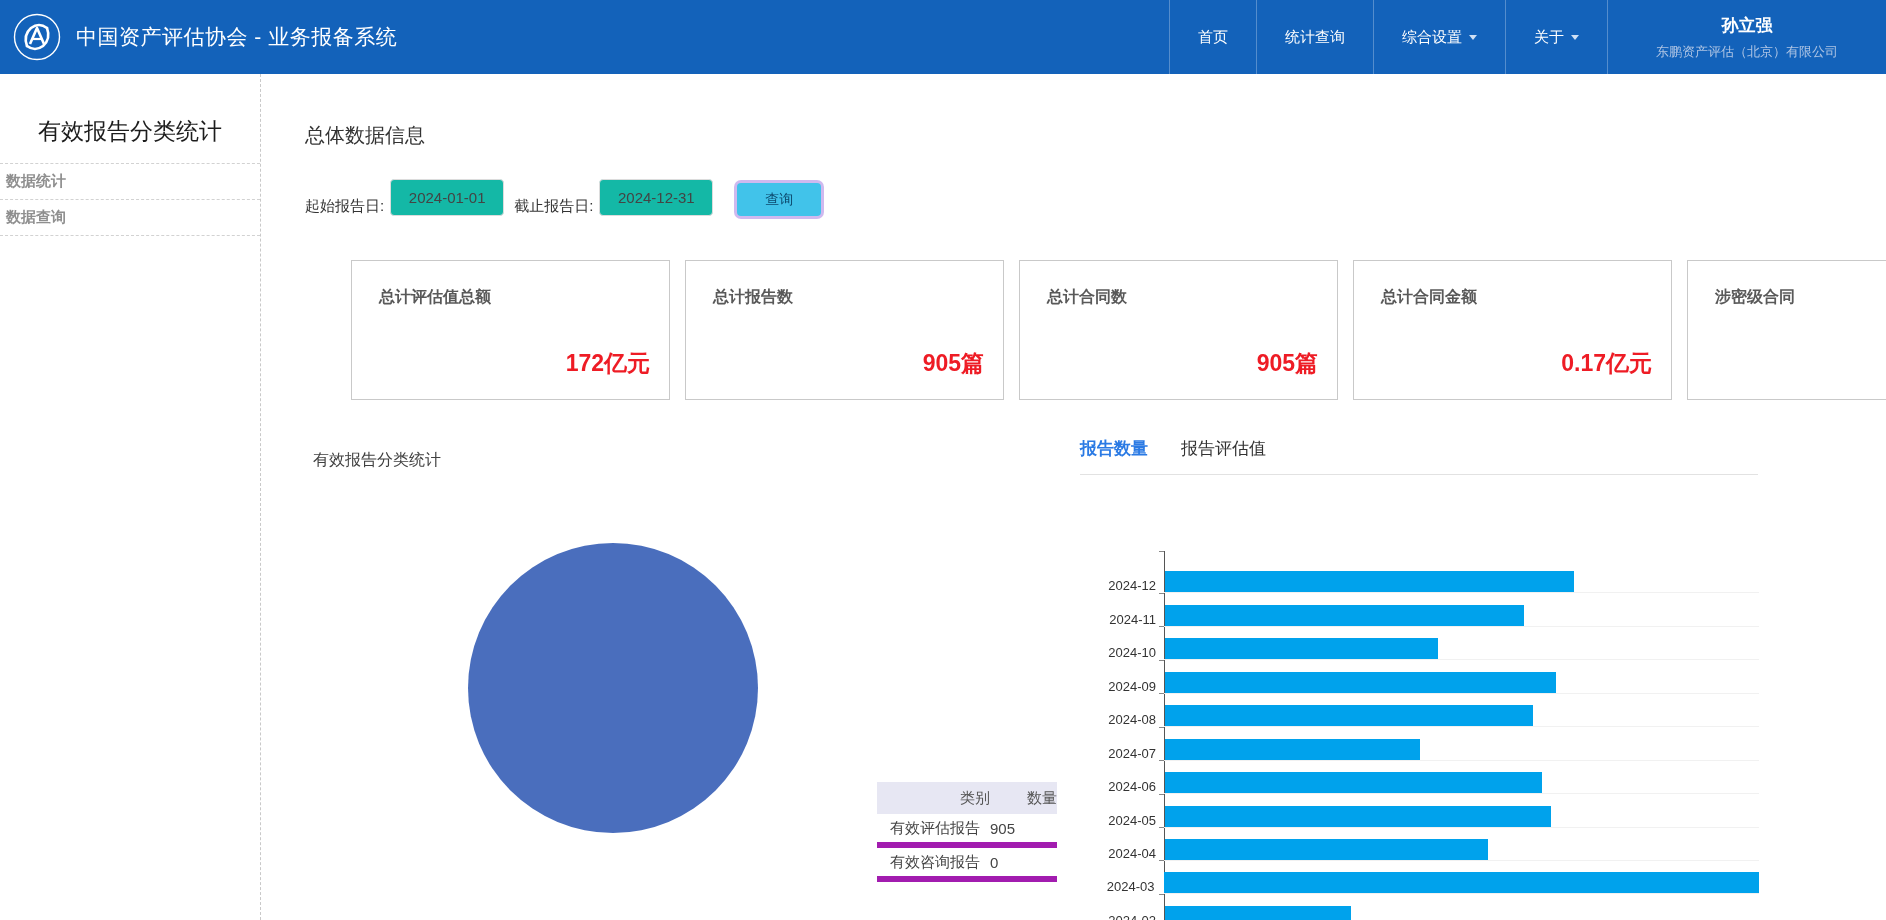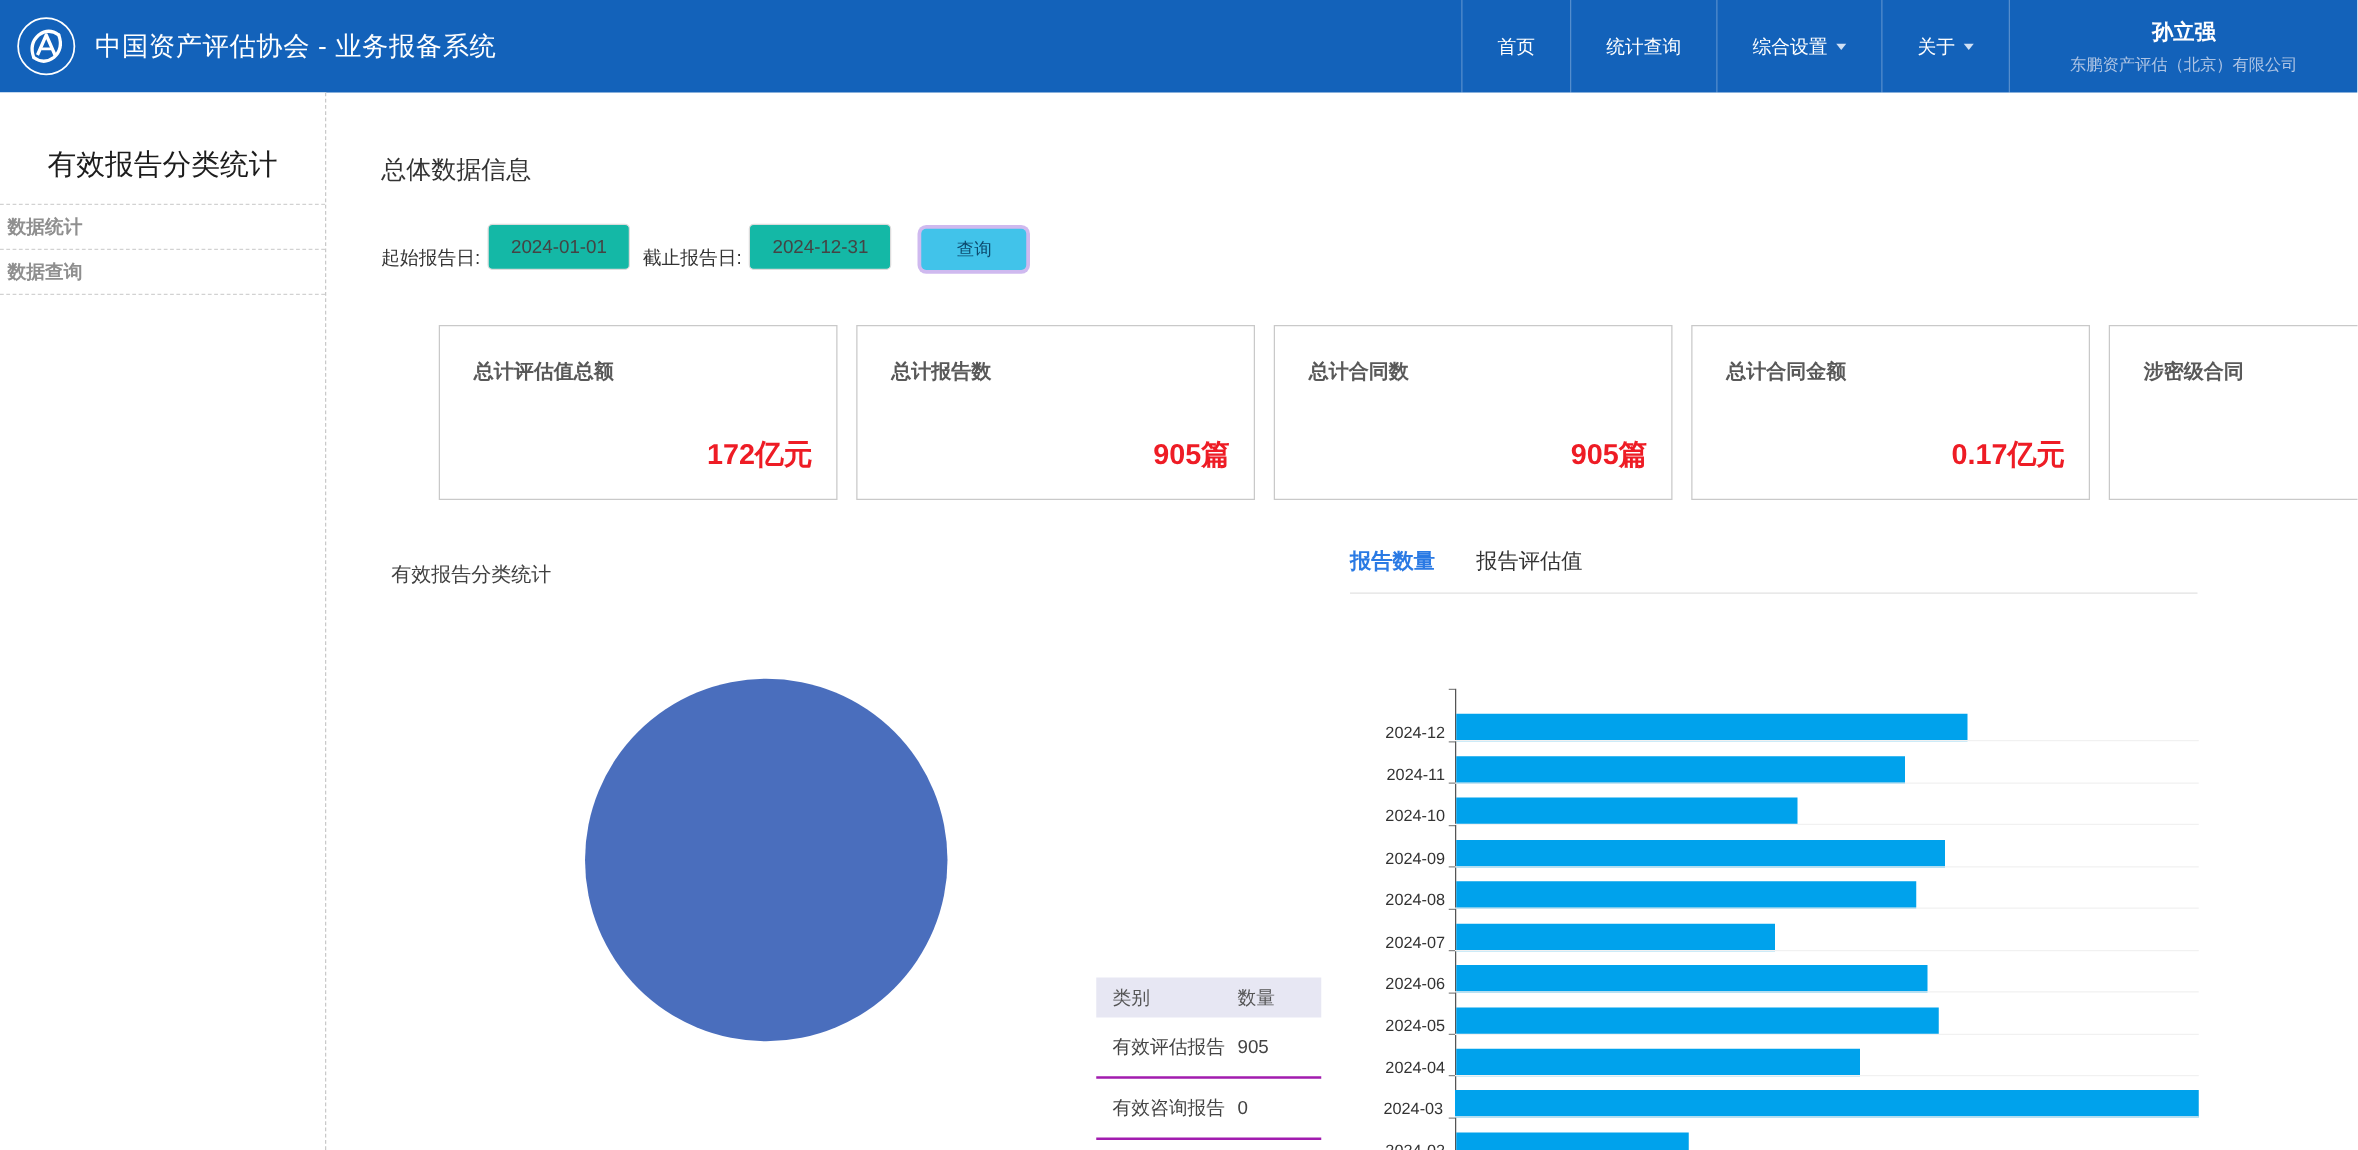--- a/index.html
+++ b/index.html
@@ -59,22 +59,22 @@
   }
   
   .cards-row { position:absolute; left:89px; top:186px; display:flex; gap:15px; }
   .stat-card { width:319px; height:140px; border:1px solid #c9c9c9; position:relative; background:#fff; }
   .card-title { position:absolute; left:27px; top:26px; font-size:16px; font-weight:bold; color:#595959; }
   .card-value { position:absolute; right:19px; bottom:20px; font-size:23px; font-weight:bold; color:#ee1c25; }
   
   .pie-title { position:absolute; left:51px; top:376px; font-size:16px; color:#404040;text-align:center; }
   .pie-circle { position:absolute; left:206px; top:469px; width:290px; height:290px; border-radius:50%; background:#4a6ebd; }
   .mini-table { position:absolute; left:615px; top:708px; width:180px; font-size:15px; color:#555; }
-  .mt-header { display:flex; align-items:center; height:32px; background:#e7e7f3; }
-  .mt-row { display:flex; align-items:center; height:49px; border-bottom:2px solid #a21caf; color:#444; }
+  .mt-header { display:flex; align-items:center; height:32px; background:#e7e7f3;text-align:right; }
+  .mt-row { display:flex; align-items:center; height:34px; border-bottom:6px solid #a21caf; color:#444; }
   .mt-c1 { width:113px; padding-left:13px; }
   .mt-c2 { flex:1; }
   
   .tabs { position:absolute; left:818px; top:363px; display:flex; gap:33px; }
   .tab { font-size:17px; color:#333; cursor:pointer; }
   .tab.active { color:#2a7ae4; font-weight:bold; }
   .tabs-underline { position:absolute; left:818px; top:400px; width:678px; height:1px; background:#e2e2e2; }
   .chart-rows { position:absolute; left:697px; top:486px; width:800px; }
   .chart-axis { position:absolute; left:205px; top:-9px; height:380px; width:1px; background:#555; }
   .axis-top-tick { position:absolute; left:200px; top:-9px; width:5px; height:1px; background:#888; }

